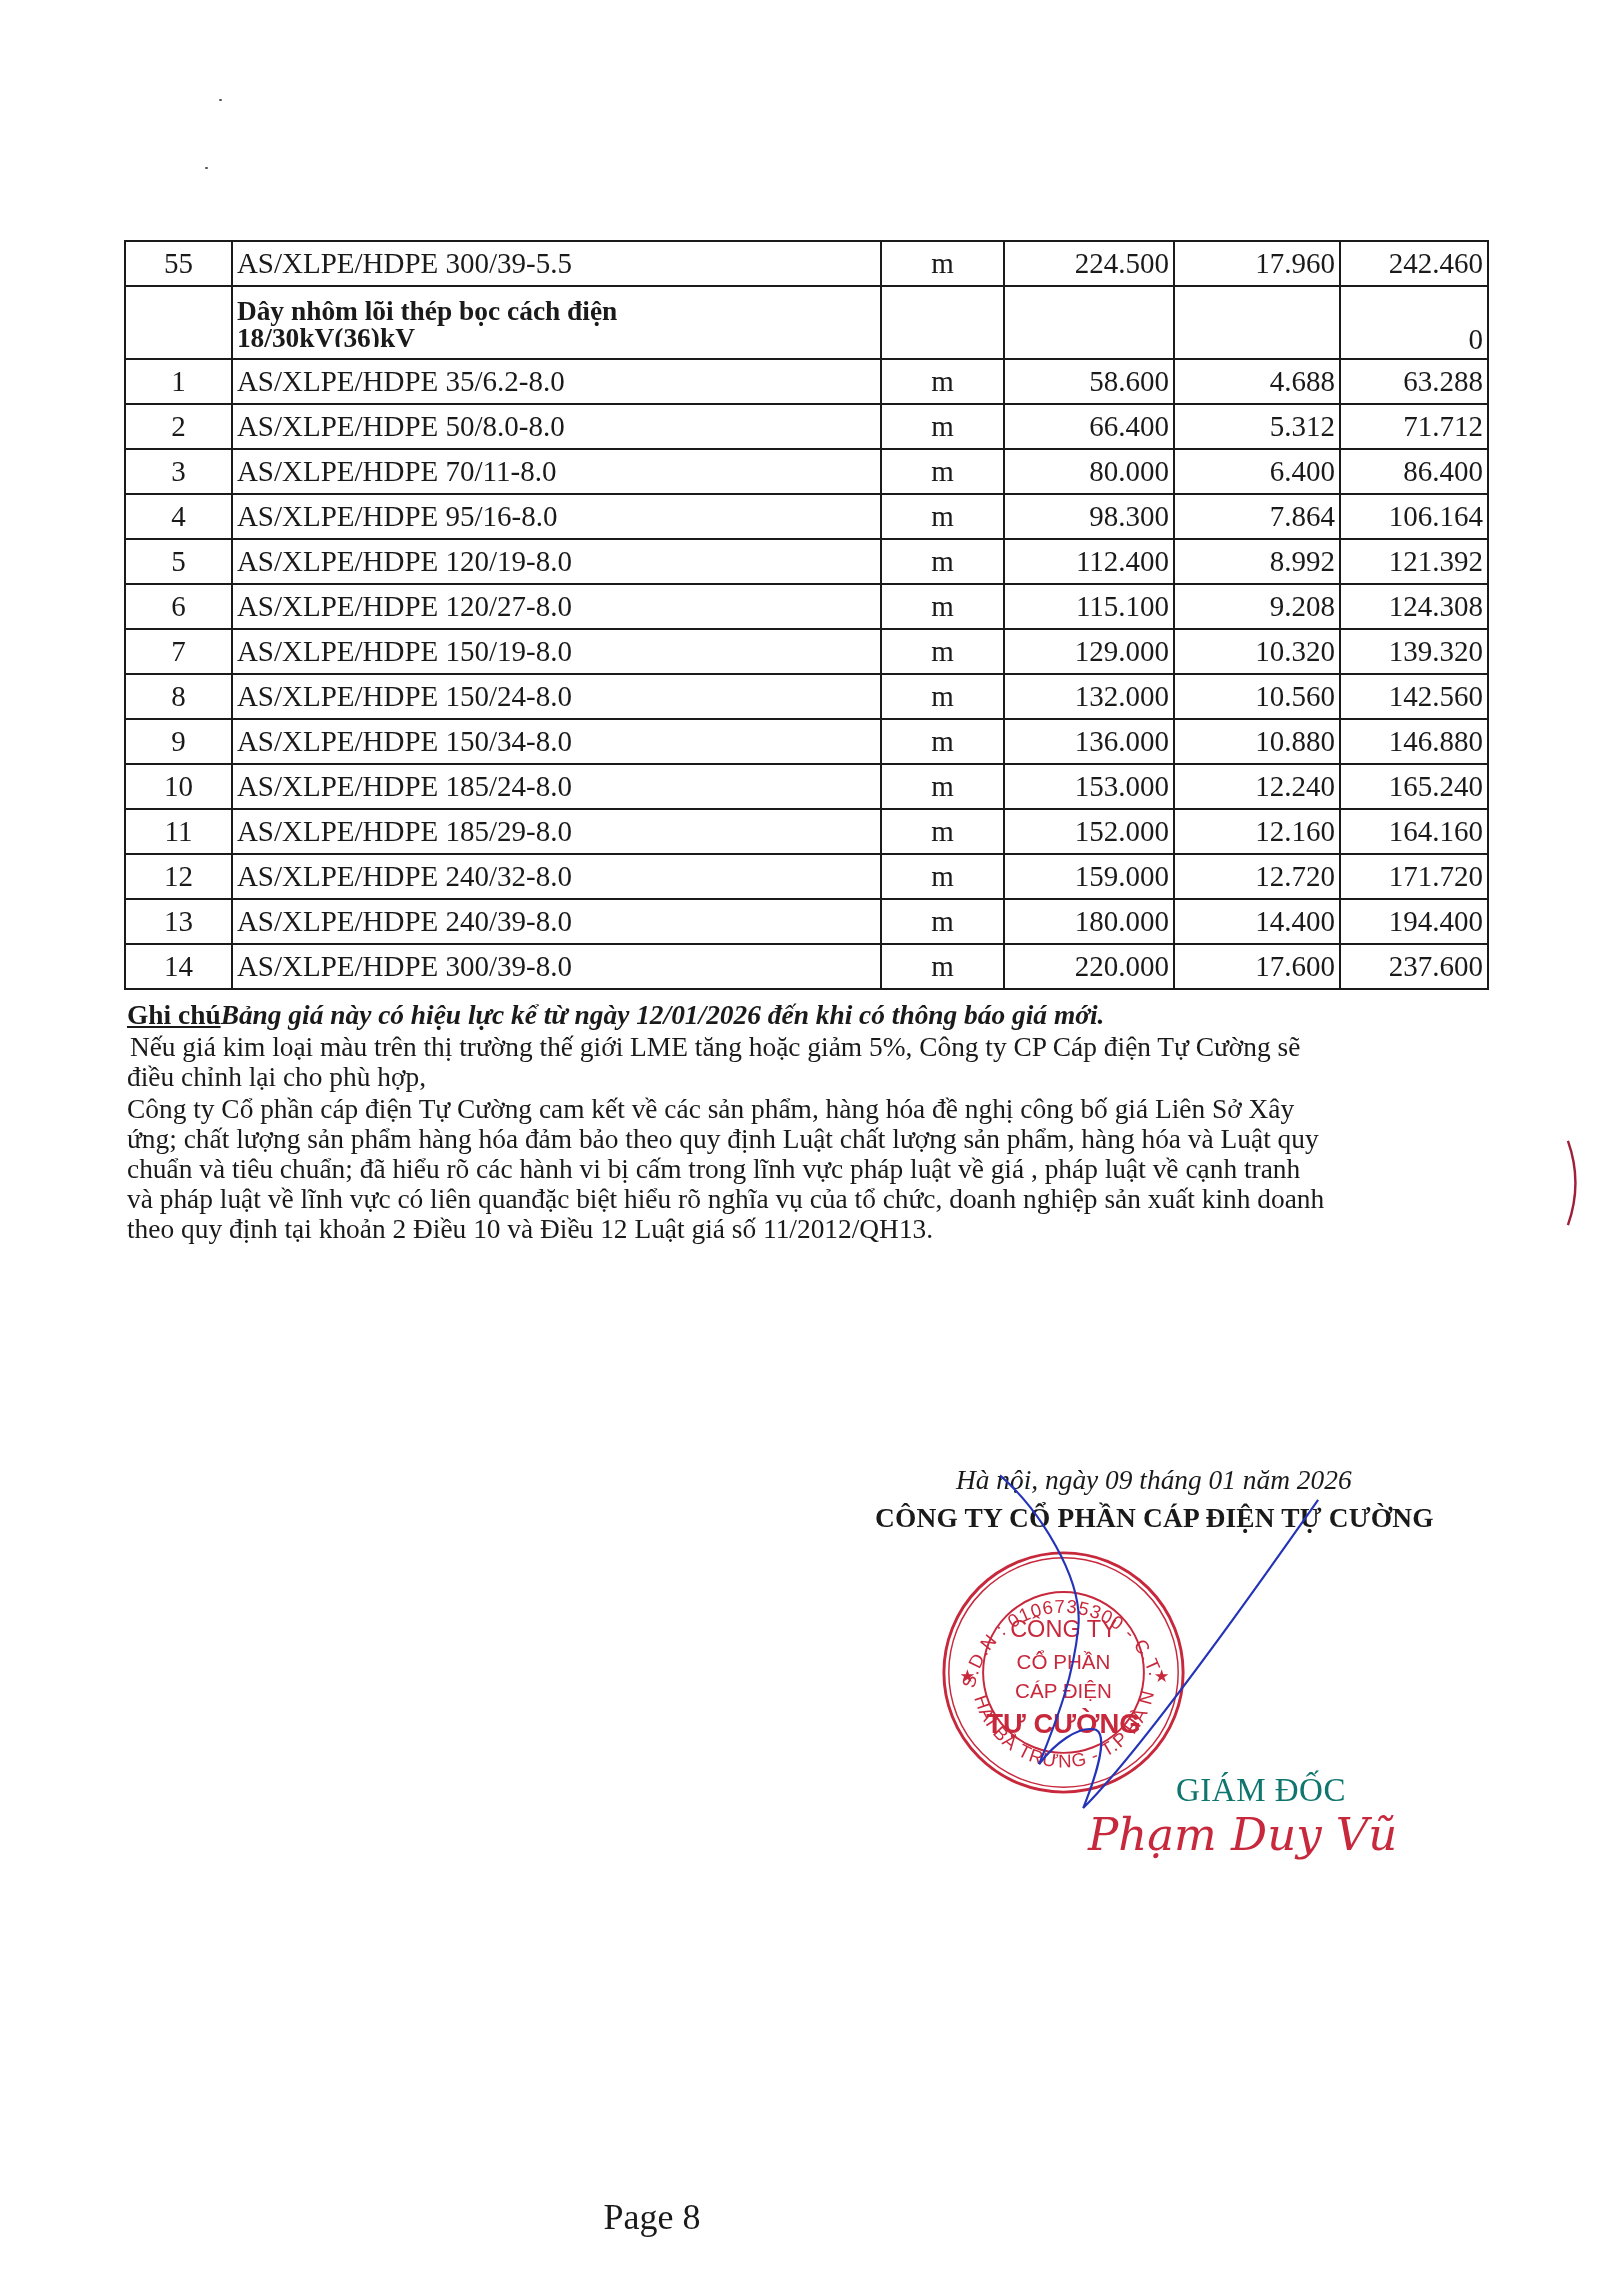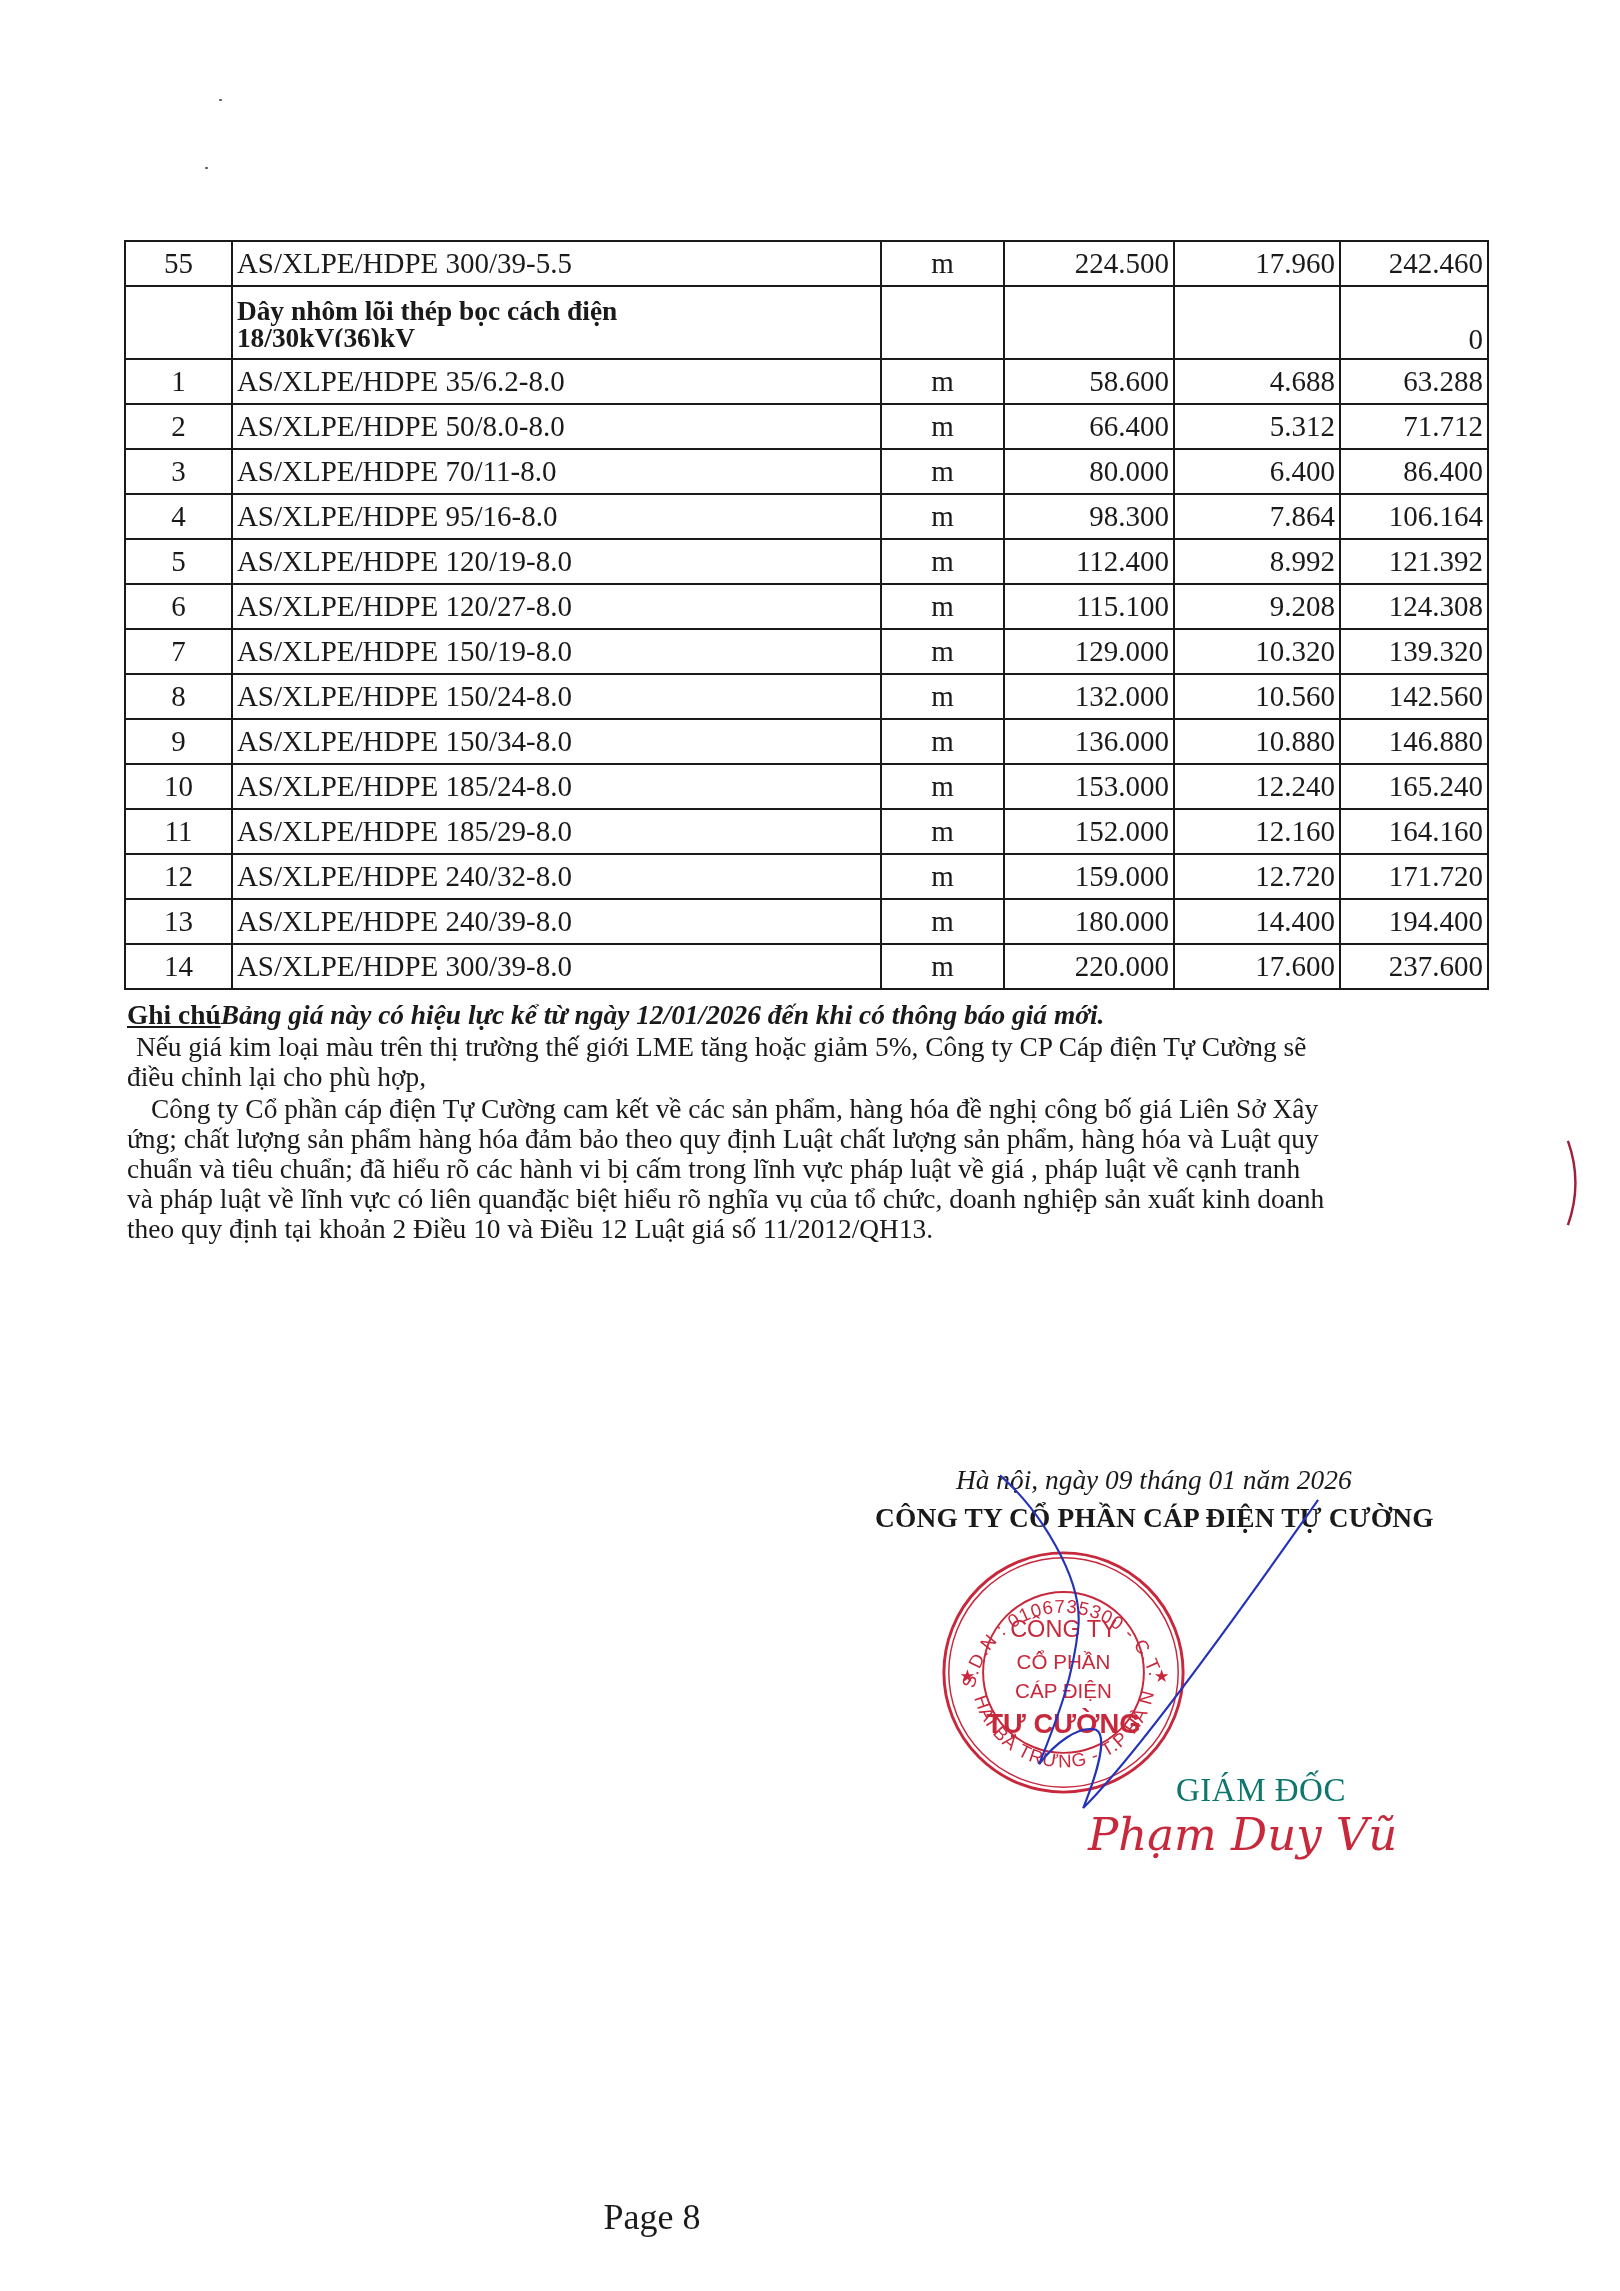--- a/index.html
+++ b/index.html
@@ -22,21 +22,21 @@
                    vertical-align: top; padding-top: 2px; padding-left: 13.7px; }
   td.group-title span { display: block; }
   td.group-title span.l2 { text-decoration: underline; height: 21.6px; overflow: hidden; }
   tr.group td.num { vertical-align: bottom; padding-bottom: 3.9px; }
 
   .notes { position: absolute; left: 127px; top: 1000px; width: 1372px; font-size: 27.4px; line-height: 30px; }
   .notes p { margin: 0; }
   .note-head { font-weight: bold; text-decoration: underline; }
   .note-italic { font-weight: bold; font-style: italic; }
   .notes .para { margin-top: 2px; }
-  .notes .indent { padding-left: 2.9px; margin-left: 6px; }
+  .notes .indent { padding-left: 2.9px; }
 
   .place-date { position: absolute; left: 956px; top: 1465px; font-size: 27.4px; font-style: italic; }
   .company-sign { position: absolute; left: 875px; top: 1503px; font-size: 27.4px; font-weight: bold; letter-spacing: 0.2px; }
 
   .stamp { position: absolute; left: 936px; top: 1547px; width: 255px; height: 250px; }
   .director-title { position: absolute; left: 1176px; top: 1772px; font-size: 33px; color: #0f766e; letter-spacing: 0.5px; }
   .director-name { position: absolute; left: 1088px; top: 1808px; font-size: 45px; color: #c8283c;
                    font-style: italic; font-family: "DejaVu Serif", serif; }
   .signature { position: absolute; left: 1000px; top: 1470px; width: 323px; height: 363px; pointer-events: none; }
   .margin-mark { position: absolute; left: 1564px; top: 1139px; width: 19.6px; height: 88px; }
@@ -196,21 +196,21 @@
 <div class="notes">
   <p>
     <span class="note-head">Ghi chú</span><span class="note-italic">Bảng giá này có hiệu lực kể từ ngày 12/01/2026 đến khi có thông báo giá mới.</span>
   </p>
   <div id="note-paras">
       <p class="para">
         <span class="indent" style="display: block;">Nếu giá kim loại màu trên thị trường thế giới  LME tăng hoặc giảm 5%, Công ty CP Cáp điện  Tự Cường sẽ</span>
         <span style="display: block;">điều chỉnh lại cho phù hợp,</span>
       </p>
       <p class="para">
-        <span style="display: block; margin-left: 24px;">Công ty Cổ phần cáp điện Tự Cường cam kết về các sản phẩm, hàng hóa đề nghị công bố giá Liên Sở Xây</span>
+        <span style="display: block;">Công ty Cổ phần cáp điện Tự Cường cam kết về các sản phẩm, hàng hóa đề nghị công bố giá Liên Sở Xây</span>
         <span style="display: block;">ứng; chất lượng sản phẩm hàng hóa đảm bảo theo quy định Luật chất lượng sản phẩm, hàng hóa và Luật quy</span>
         <span style="display: block;">chuẩn và tiêu chuẩn; đã hiểu rõ các hành vi bị cấm trong lĩnh vực pháp luật về giá , pháp luật về cạnh tranh</span>
         <span style="display: block;">và pháp luật về lĩnh vực có liên quanđặc biệt hiểu rõ nghĩa vụ của tổ chức, doanh nghiệp sản xuất kinh doanh</span>
         <span style="display: block;">theo quy định tại khoản 2 Điều 10 và  Điều 12 Luật giá số 11/2012/QH13.</span>
       </p>
     </div>
 </div>
 
 <div class="place-date">Hà nội, ngày  09 tháng 01 năm 2026</div>
 <div class="company-sign">CÔNG TY CỔ PHẦN CÁP ĐIỆN TỰ CƯỜNG</div>

